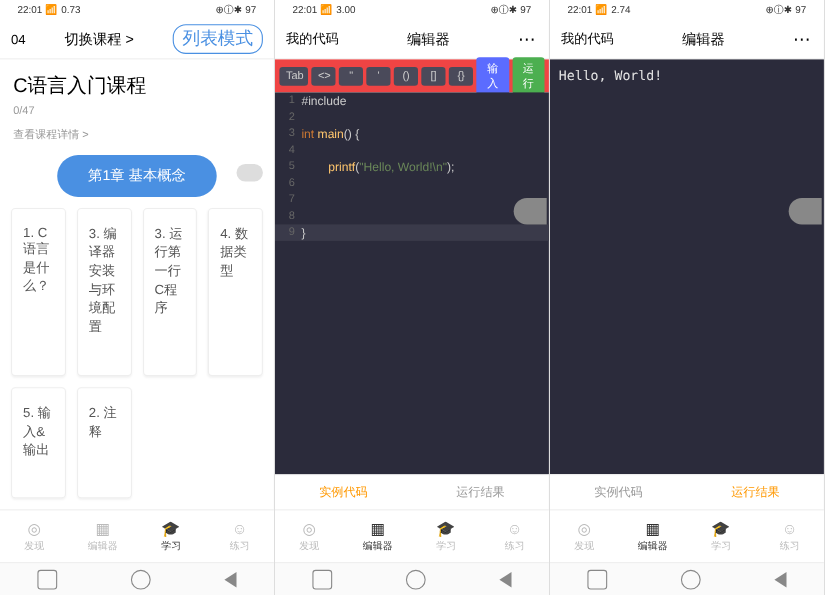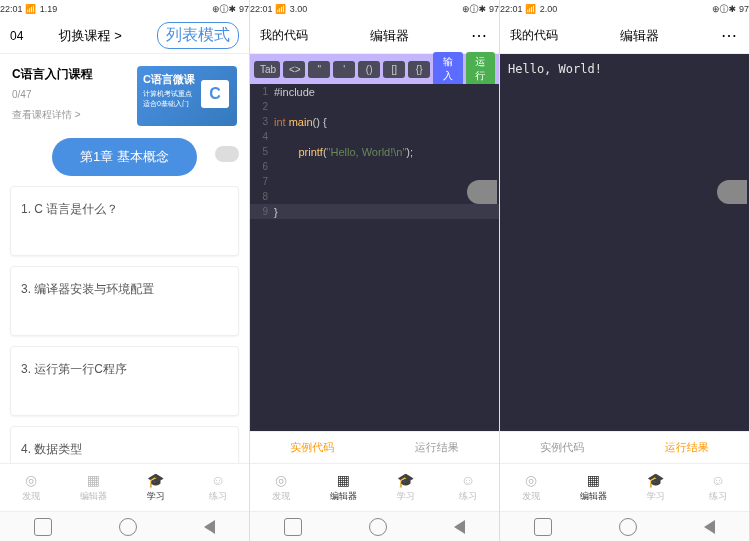--- a/index.html
+++ b/index.html
@@ -1,34 +1,34 @@
 <!DOCTYPE html>
 <html><head>
 <meta charset="utf-8">
 <style>
 *{margin:0;padding:0;box-sizing:border-box;font-family:-apple-system,sans-serif}
 body{background:#f5f5f5;display:flex;width:750px;height:541px;overflow:hidden}
 .phone{width:250px;height:541px;background:#fff;display:flex;flex-direction:column;position:relative;border-right:1px solid #ddd}
-.status-bar{height:18px;background:#fff;display:flex;justify-content:space-between;align-items:center;padding:0 0;font-size:9px;color:#333}
+.status-bar{height:18px;background:#fff;display:flex;justify-content:space-between;align-items:center;padding:0 16px;font-size:9px;color:#333}
 .status-left,.status-right{display:flex;align-items:center;gap:3px}
 .header{height:36px;display:flex;align-items:center;padding:0 10px;font-size:12px;border-bottom:1px solid #eee}
 .header-center{flex:1;text-align:center;font-size:13px}
 .list-btn{border:1px solid #4a90e2;color:#4a90e2;border-radius:12px;padding:2px 8px;font-size:16px}
 .dots{font-size:16px;letter-spacing:2px}
 .course-info{padding:12px;display:flex;justify-content:space-between;align-items:flex-start}
-.course-title{font-size:12px;font-weight:700;margin-bottom:6px}
+.course-title{font-size:18px;font-weight:400;margin-bottom:6px}
 .course-sub{font-size:10px;color:#999}
 .course-card{width:100px;height:60px;background:linear-gradient(135deg,#4a90e2,#357abd);border-radius:4px;color:#fff;padding:6px;font-size:9px;position:relative}
 .course-card-c{position:absolute;right:8px;top:14px;width:28px;height:28px;background:#fff;border-radius:3px;display:flex;align-items:center;justify-content:center;color:#4a90e2;font-size:16px;font-weight:bold}
 .chapter-pill{background:#4a90e2;color:#fff;border-radius:20px;padding:10px 28px;font-size:13px;margin:0 auto;display:inline-block}
 .pill-wrap{text-align:center;position:relative}
 .robot{position:absolute;right:10px;top:8px;width:24px;height:16px;background:#ddd;border-radius:8px}
-.grid{display:grid;grid-template-columns:1fr;gap:10px;padding:10px;overflow-y:auto;flex:1}
+.grid{display:grid;grid-template-columns:1fr 1fr 1fr 1fr;gap:10px;padding:10px;overflow-y:auto;flex:1}
 .card{background:#fff;border:1px solid #eee;border-radius:4px;padding:14px 10px;font-size:12px;color:#555;min-height:70px;box-shadow:0 1px 2px rgba(0,0,0,.05)}
-.toolbar{height:30px;background:#c4b5fd;display:flex;align-items:center;padding:0 4px;gap:3px}
+.toolbar{height:30px;background:#ef4444;display:flex;align-items:center;padding:0 4px;gap:3px}
 .tool-btn{background:#4a4a5a;color:#ccc;border-radius:3px;padding:3px 6px;font-size:10px;min-width:22px;text-align:center}
 .tool-blue{background:#5b6cff;color:#fff}
 .tool-green{background:#4caf50;color:#fff}
 .editor{flex:1;background:#2b2b3b;font-family:monospace;font-size:11px;color:#ccc;position:relative}
 .line{display:flex;height:15px;align-items:center}
 .line.active{background:#3a3a4a}
 .gutter{width:24px;text-align:right;padding-right:6px;color:#666;font-size:10px}
 .code{flex:1;white-space:pre}
 .kw{color:#cc7832}
 .str{color:#6a8759}
@@ -49,43 +49,37 @@
 .float-robot{position:absolute;right:2px;top:180px;width:30px;height:24px;background:#888;border-radius:12px 0 0 12px}
 </style>
 </head>
 <body>
 
 <div class="phone">
   <div class="status-bar">
     <div class="status-left">
         <span>22:01</span>
         <span>📶</span>
-        <span>1.19</span>
+        <span>0.73</span>
       </div>
     <div class="status-right">
         <span>⊕ⓘ✱</span>
         <span>97</span>
       </div>
   </div>
   <div class="header">
     <span>04</span>
     <span class="header-center">切换课程 &gt;</span>
     <span class="list-btn">列表模式</span>
   </div>
   <div class="course-info">
     <div>
       <div class="course-title">C语言入门课程</div>
       <div class="course-sub">0/47</div>
       <div class="course-sub" style="margin-top:8px">查看课程详情 &gt;</div>
-    </div>
-    <div class="course-card">
-      <div style="font-weight:bold;font-size:11px">C语言微课</div>
-      <div style="font-size:7px;margin-top:2px">计算机考试重点</div>
-      <div style="font-size:7px">适合0基础入门</div>
-      <div class="course-card-c">C</div>
     </div>
   </div>
   <div class="pill-wrap">
     <span class="chapter-pill">第1章 基本概念</span>
     <div class="robot"></div>
   </div>
   <div class="grid">
     <div class="card">1. C 语言是什么？</div>
     <div class="card">3. 编译器安装与环境配置</div>
     <div class="card">3. 运行第一行C程序</div>
@@ -211,21 +205,21 @@
     <div class="sys-btn sys-circle"></div>
     <div class="sys-tri"></div>
   </div>
 </div>
 
 <div class="phone">
   <div class="status-bar">
     <div class="status-left">
         <span>22:01</span>
         <span>📶</span>
-        <span>2.00</span>
+        <span>2.74</span>
       </div>
     <div class="status-right">
         <span>⊕ⓘ✱</span>
         <span>97</span>
       </div>
   </div>
   <div class="header">
     <span>我的代码</span>
     <span class="header-center">编辑器</span>
     <span class="dots">⋯</span>

